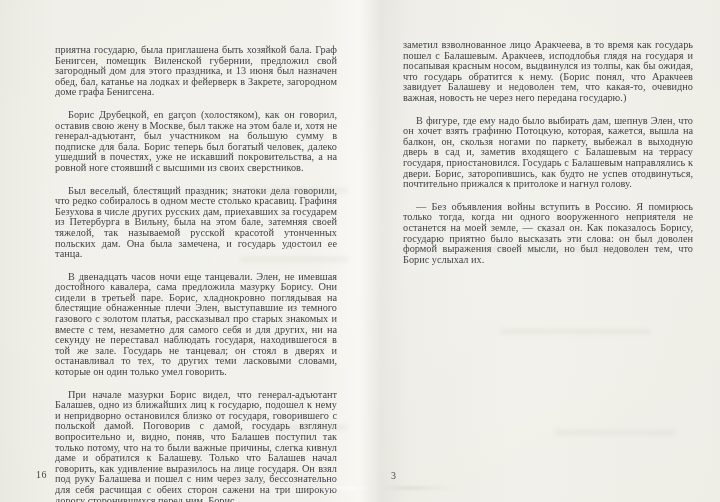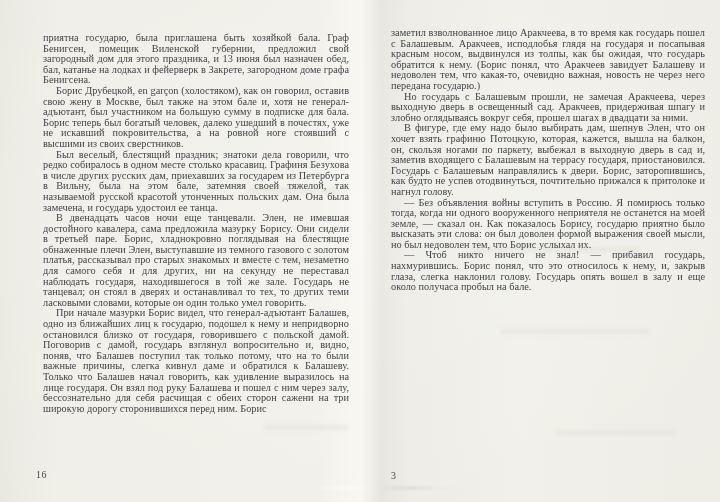--- a/index.html
+++ b/index.html
@@ -32,21 +32,21 @@
     text-align: justify;
     color: #42444b;
     font-family: "Liberation Serif", "DejaVu Serif", serif;
     font-size: 10.3px;
     line-height: 10.6px;
     hyphens: auto;
     -webkit-hyphens: auto;
   }
   .text-left  { left: 43px;  top: 33px; width: 306px; }
   .text-right { left: 391px; top: 28px; width: 314px; }
-  p.para { margin: 0; padding: 0; }
+  p.para { margin: 12px; padding: 0; }
   p.para.indent { text-indent: 13px; }
   p.para.gap { margin-top: 10.6px; }
   .page-number {
     position: absolute;
     color: #45474d;
     font-family: Liberation Serif, serif;
     font-size: 10px;
     letter-spacing: 0.5px;
     text-align: left;
   }
@@ -82,24 +82,22 @@
         <p class="para indent">Был веселый, блестящий праздник; знатоки дела говорили, что редко собиралось в одном месте столько красавиц. Графиня Безухова в числе других русских дам, приехавших за государем из Петербурга в Вильну, была на этом бале, затемняя своей тяжелой, так называемой русской красотой утонченных польских дам. Она была замечена, и государь удостоил ее танца.</p>
         <p class="para indent">В двенадцать часов ночи еще танцевали. Элен, не имевшая достойного кавалера, сама предложила мазурку Борису. Они сидели в третьей паре. Борис, хладнокровно поглядывая на блестящие обнаженные плечи Элен, выступавшие из темного газового с золотом платья, рассказывал про старых знакомых и вместе с тем, незаметно для самого себя и для других, ни на секунду не переставал наблюдать государя, находившегося в той же зале. Государь не танцевал; он стоял в дверях и останавливал то тех, то других теми ласковыми словами, которые он один только умел говорить.</p>
         <p class="para indent">При начале мазурки Борис видел, что генерал-адъютант Балашев, одно из ближайших лиц к государю, подошел к нему и непридворно остановился близко от государя, говорившего с польской дамой. Поговорив с дамой, государь взглянул вопросительно и, видно, поняв, что Балашев поступил так только потому, что на то были важные причины, слегка кивнул даме и обратился к Балашеву. Только что Балашев начал говорить, как удивление выразилось на лице государя. Он взял под руку Балашева и пошел с ним через залу, бессознательно для себя расчищая с обеих сторон сажени на три широкую дорогу сторонившихся перед ним. Борис</p>
       </div>
     <div class="page-number num-left">16</div>
   </div>
 
   <div class="page-right">
     <div class="text-block text-right">
         <p class="para">заметил взволнованное лицо Аракчеева, в то время как государь пошел с Балашевым. Аракчеев, исподлобья глядя на государя и посапывая красным носом, выдвинулся из толпы, как бы ожидая, что государь обратится к нему. (Борис понял, что Аракчеев завидует Балашеву и недоволен тем, что какая-то, очевидно важная, новость не через него передана государю.)</p>
-        <p class="para indent">Но государь с Балашевым прошли, не замечая Аракчеева, через выходную дверь в освещенный сад. Аракчеев, придерживая шпагу и злобно оглядываясь вокруг себя, прошел шагах в двадцати за ними.</p>
         <p class="para indent">В фигуре, где ему надо было выбирать дам, шепнув Элен, что он хочет взять графиню Потоцкую, которая, кажется, вышла на балкон, он, скользя ногами по паркету, выбежал в выходную дверь в сад и, заметив входящего с Балашевым на террасу государя, приостановился. Государь с Балашевым направлялись к двери. Борис, заторопившись, как будто не успев отодвинуться, почтительно прижался к притолоке и нагнул голову.</p>
         <p class="para indent">— Без объявления войны вступить в Россию. Я помирюсь только тогда, когда ни одного вооруженного неприятеля не останется на моей земле, — сказал он. Как показалось Борису, государю приятно было высказать эти слова: он был доволен формой выражения своей мысли, но был недоволен тем, что Борис услыхал их.</p>
-        <p class="para indent">— Чтоб никто ничего не знал! — прибавил государь, нахмурившись. Борис понял, что это относилось к нему, и, закрыв глаза, слегка наклонил голову. Государь опять вошел в залу и еще около получаса пробыл на бале.</p>
       </div>
     <div class="page-number num-right">3</div>
   </div>
 
   <div class="smudge" style="left:248px; top:188px; width:100px;"></div>
   <div class="smudge" style="left:240px; top:257px; width:108px;"></div>
   <div class="smudge" style="left:263px; top:425px; width:85px;"></div>
   <div class="smudge" style="left:470px; top:247px; width:170px;"></div>
   <div class="smudge" style="left:500px; top:329px; width:150px;"></div>
   <div class="smudge" style="left:555px; top:430px; width:120px;"></div>

